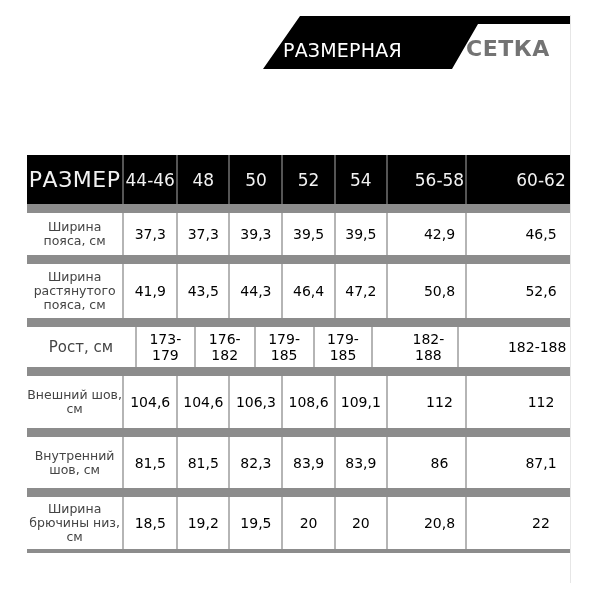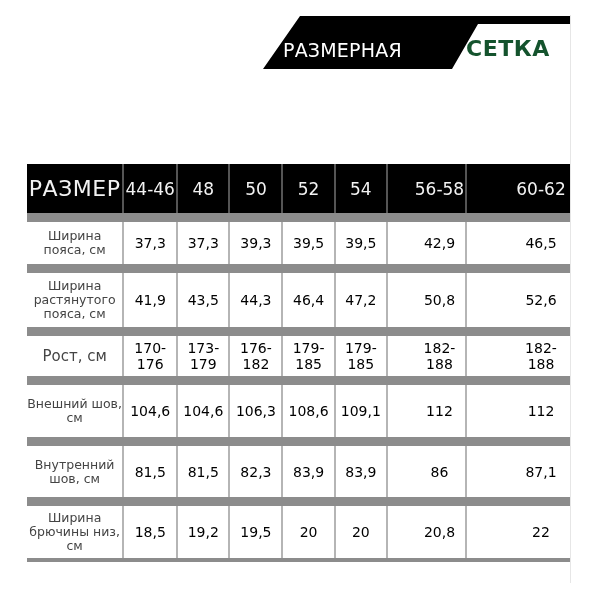--- a/index.html
+++ b/index.html
@@ -10,25 +10,25 @@
     .right-rule {
       position: absolute; left: 570px; top: 15px; width: 1px; height: 568px; background: #e6e6e6;
     }
     .banner { position: absolute; left: 0; top: 0; width: 600px; height: 80px; }
     .banner svg { position: absolute; left: 0; top: 0; }
     .banner-word1 {
       position: absolute; left: 283px; top: 38px; font-weight: normal; font-size: 19px; color: #ffffff;
       letter-spacing: 0.2px; line-height: 24px; font-family: "DejaVu Sans", sans-serif;
     }
     .banner-word2 {
-      position: absolute; left: 466px; top: 36px; font-weight: bold; font-size: 22px; color: #14532d;
+      position: absolute; left: 466px; top: 36px; font-weight: bold; font-size: 22px; color: #737373;
       letter-spacing: 0.5px; line-height: 26px; font-family: "DejaVu Sans", sans-serif;
     }
     .table {
-      position: absolute; left: 27px; top: 164px; width: 543px;
+      position: absolute; left: 27px; top: 155px; width: 543px;
     }
     .row { display: flex; width: 543px; }
     .row .cell {
       box-sizing: border-box; display: flex; align-items: center; justify-content: center; text-align: center;
       border-right: 2px solid #b5b5b5;
     }
     .row .cell:last-child { border-right: none; margin-left: 45px; }
     .hdr { height: 49px; background: #000000; }
     .hdr .cell { color: #f2f2f2; font-size: 17px; border-right: 2px solid #555555; }
     .hdr .cell.label { font-size: 22px; letter-spacing: 0.5px; }
@@ -91,21 +91,20 @@
     <div class="cell c3">44,3</div>
     <div class="cell c4">46,4</div>
     <div class="cell c5">47,2</div>
     <div class="cell c6">50,8</div>
     <div class="cell c7">52,6</div>
   </div>
   <div class="sep"></div>
 
   <div class="row data" style="height:40px">
     <div class="cell c0 label big">Рост, см</div>
-    <div class="cell c1">170-176</div>
     <div class="cell c2">173-179</div>
     <div class="cell c3">176-182</div>
     <div class="cell c4">179-185</div>
     <div class="cell c5">179-185</div>
     <div class="cell c6">182-188</div>
     <div class="cell c7">182-188</div>
   </div>
   <div class="sep"></div>
 
   <div class="row data" style="height:52px">

